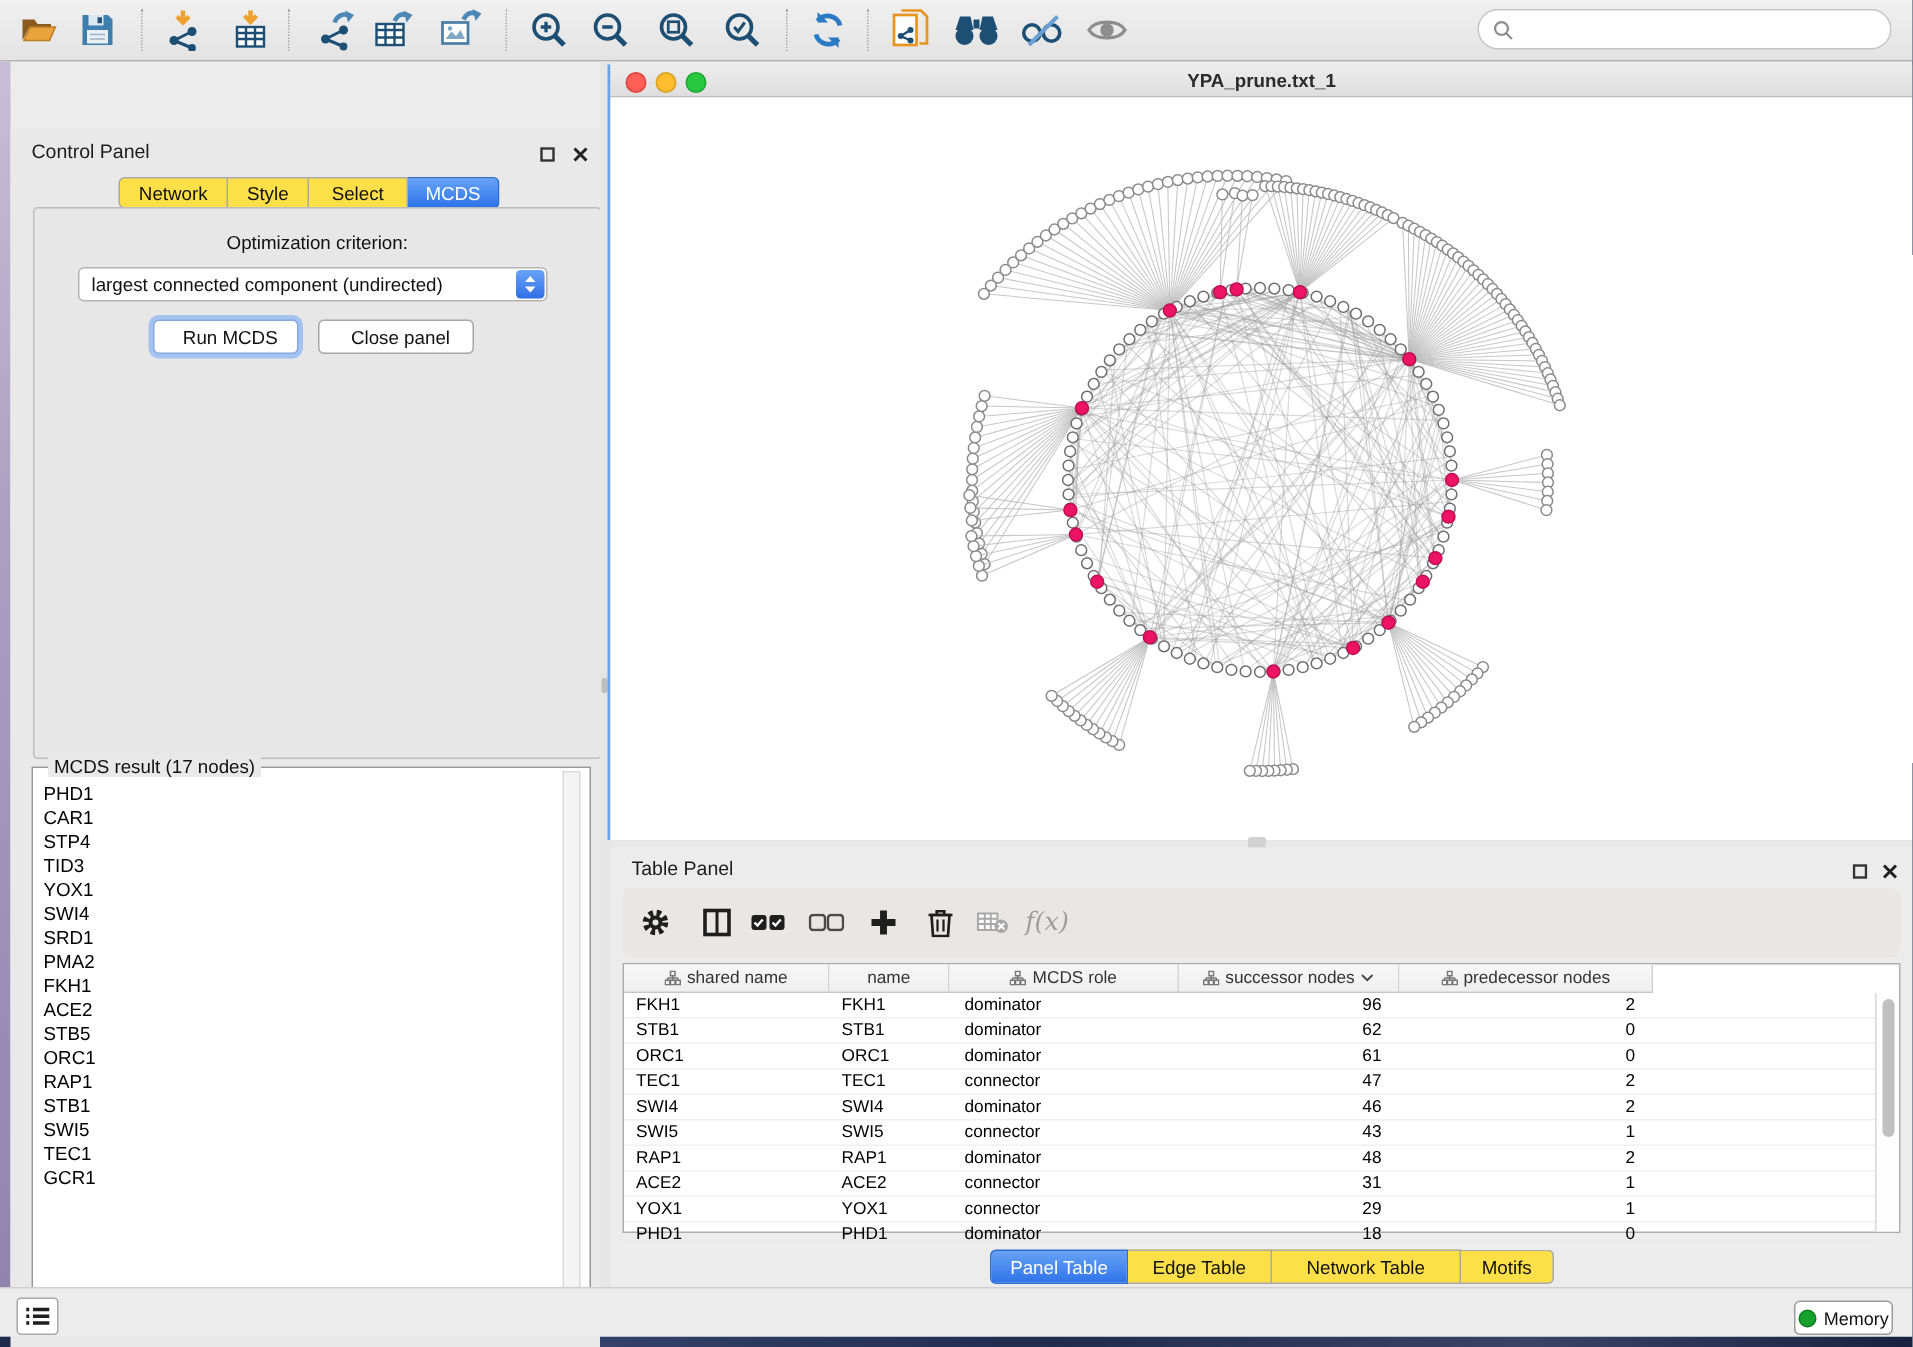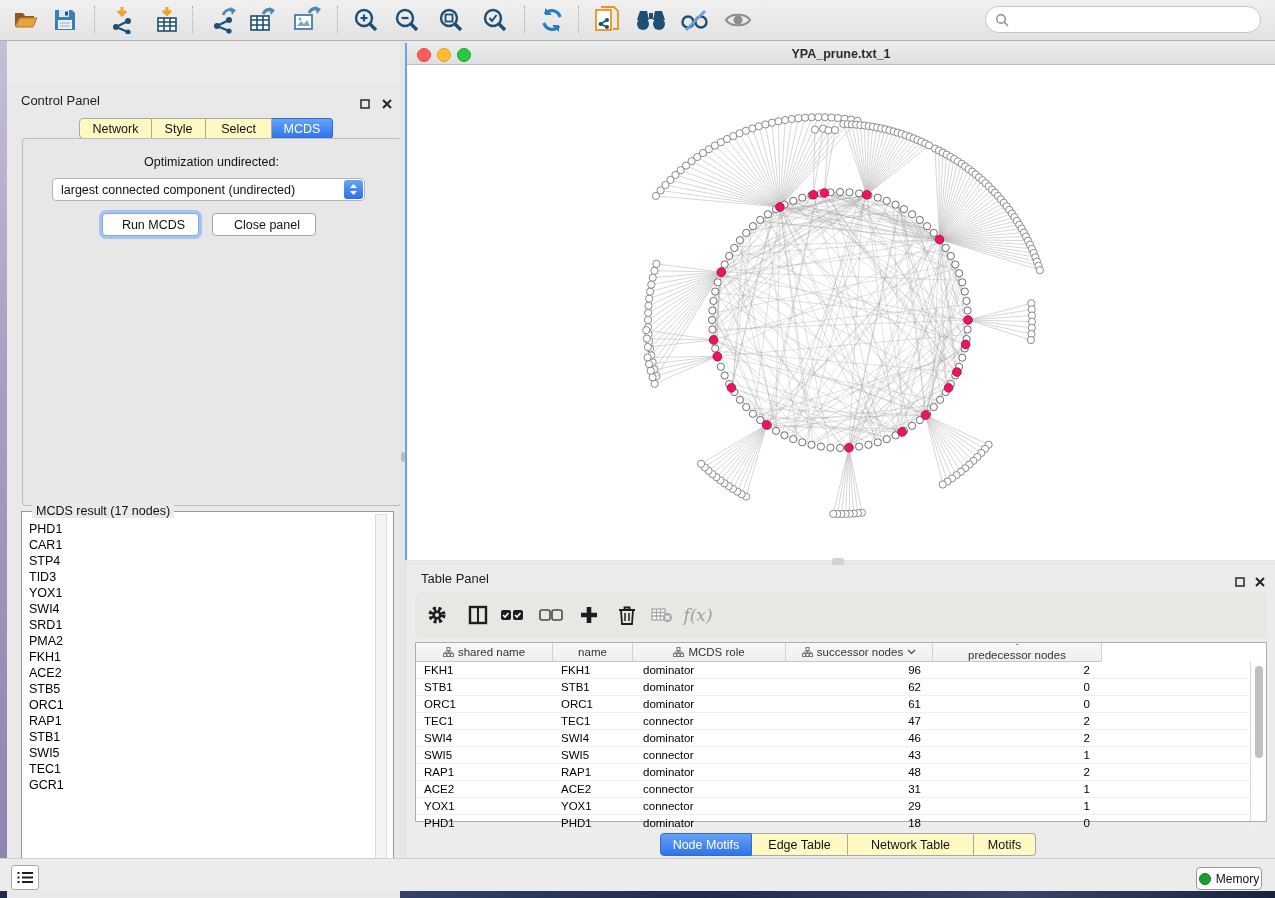--- a/index.html
+++ b/index.html
@@ -15,21 +15,21 @@
   
   .wall-left{position:absolute;left:0;top:41px;width:7px;height:850px;
     background:linear-gradient(180deg,#c7bed6,#a99dc0 40%,#8f82ad);}
   .wall-bottom{position:absolute;left:0;top:891px;width:1275px;height:7px;
     background:linear-gradient(90deg,#1f2b4d,#35436b 30%,#202c4e 55%,#3a4466 80%,#182341);}
   
   .cpanel{position:absolute;left:7px;top:41px;width:393px;height:817px;background:#e9e9e9;margin-top:44px;}
   .panel-title{position:absolute;left:14px;top:8px;font-size:13px;color:#1c1c1c;}
   .winbtn{position:absolute;top:10px;cursor:default;}
   .seg{display:flex;height:21px;}
-  .seg .tab{background:#fef9c3;border:1px solid #a9a9a9;border-left:none;display:flex;align-items:center;
+  .seg .tab{background:#fde047;border:1px solid #a9a9a9;border-left:none;display:flex;align-items:center;
     justify-content:center;font-size:12.5px;color:#111;box-sizing:border-box;}
   .seg .tab:first-child{border-left:1px solid #a9a9a9;border-radius:4px 0 0 4px;}
   .seg .tab:last-child{border-radius:0 4px 4px 0;}
   .seg .tab.sel{background:linear-gradient(#68a2f5,#2e74ea);color:#fff;border-color:#2d6cd2;}
   .cp-tabs{position:absolute;left:72px;top:33px;}
   .cp-box{position:absolute;left:15px;top:53px;width:377px;height:366px;background:#e7e7e7;
     border:1px solid #bdbdbd;border-radius:3px;}
   .opt-label{position:absolute;left:0;top:16px;width:100%;text-align:center;font-size:12.5px;color:#111;}
   .dropdown{position:absolute;left:29px;top:39px;width:313px;height:23px;background:#fff;border:1px solid #b4b4b4;
     border-radius:4px;box-sizing:border-box;display:flex;align-items:center;}
@@ -253,21 +253,21 @@
           <path d="M1 1l8 8M9 1l-8 8" stroke="#222" stroke-width="2"></path>
         </svg>
     </div>
     <div class="seg cp-tabs" id="cp-tabs">
         <div class="tab" style="width: 73px;">Network</div>
         <div class="tab" style="width: 54px;">Style</div>
         <div class="tab" style="width: 66px;">Select</div>
         <div class="tab sel" style="width: 61px;">MCDS</div>
       </div>
     <div class="cp-box">
-      <div class="opt-label">Optimization undirected:</div>
+      <div class="opt-label">Optimization criterion:</div>
       <div class="dropdown">
         <span class="val">largest connected component (undirected)</span>
         <span class="stepper">
           <svg width="9" height="6">
               <path d="M1 5l3.5-4L8 5z" fill="#fff"></path>
             </svg>
           <svg width="9" height="6">
               <path d="M1 1l3.5 4L8 1z" fill="#fff"></path>
             </svg>
         </span>
@@ -1083,21 +1083,21 @@
               <path d="M5.5 3.5V5M2 5h7M2 5v1.5M5.5 5v1.5M9 5v1.5" stroke="#777" fill="none"></path>
               <rect x="0.5" y="6.5" width="3" height="3" fill="none" stroke="#777"></rect>
               <rect x="4" y="6.5" width="3" height="3" fill="none" stroke="#777"></rect>
               <rect x="7.5" y="6.5" width="3" height="3" fill="none" stroke="#777"></rect>
             </svg>
             <span>successor nodes</span>
             <svg width="9" height="6" viewBox="0 0 9 6">
               <path d="M1 1l3.5 3.5L8 1" stroke="#444" fill="none" stroke-width="1.2"></path>
             </svg>
           </div>
-          <div class="th" style="width: 169px; flex-direction: column;">
+          <div class="th" style="width: 169px;">
             <svg width="11" height="10" viewBox="0 0 11 10">
               <rect x="4" y="0.5" width="3" height="3" fill="none" stroke="#777"></rect>
               <path d="M5.5 3.5V5M2 5h7M2 5v1.5M5.5 5v1.5M9 5v1.5" stroke="#777" fill="none"></path>
               <rect x="0.5" y="6.5" width="3" height="3" fill="none" stroke="#777"></rect>
               <rect x="4" y="6.5" width="3" height="3" fill="none" stroke="#777"></rect>
               <rect x="7.5" y="6.5" width="3" height="3" fill="none" stroke="#777"></rect>
             </svg>
             <span>predecessor nodes</span>
           </div>
         </div>
@@ -1171,21 +1171,21 @@
             <div class="td txt" style="width: 153px; padding-left: 10px;">dominator</div>
             <div class="td num" style="width: 147px;">18</div>
             <div class="td num" style="width: 169px;">0</div>
           </div>
         </div>
       <div class="tscroll">
           <div class="tthumb"></div>
         </div>
     </div>
     <div class="seg bot-tabs" id="bot-tabs">
-        <div class="tab sel" style="width: 92px;">Node Motifs</div>
+        <div class="tab sel" style="width: 92px;">Panel Table</div>
         <div class="tab" style="width: 96px;">Edge Table</div>
         <div class="tab" style="width: 126px;">Network Table</div>
         <div class="tab" style="width: 62px;">Motifs</div>
       </div>
   </div>
 
   <div class="statusbar">
     <div class="listbtn">
       <svg width="16" height="13" viewBox="0 0 16 13">
           <g stroke="#1e1e1e" stroke-width="2.2">

